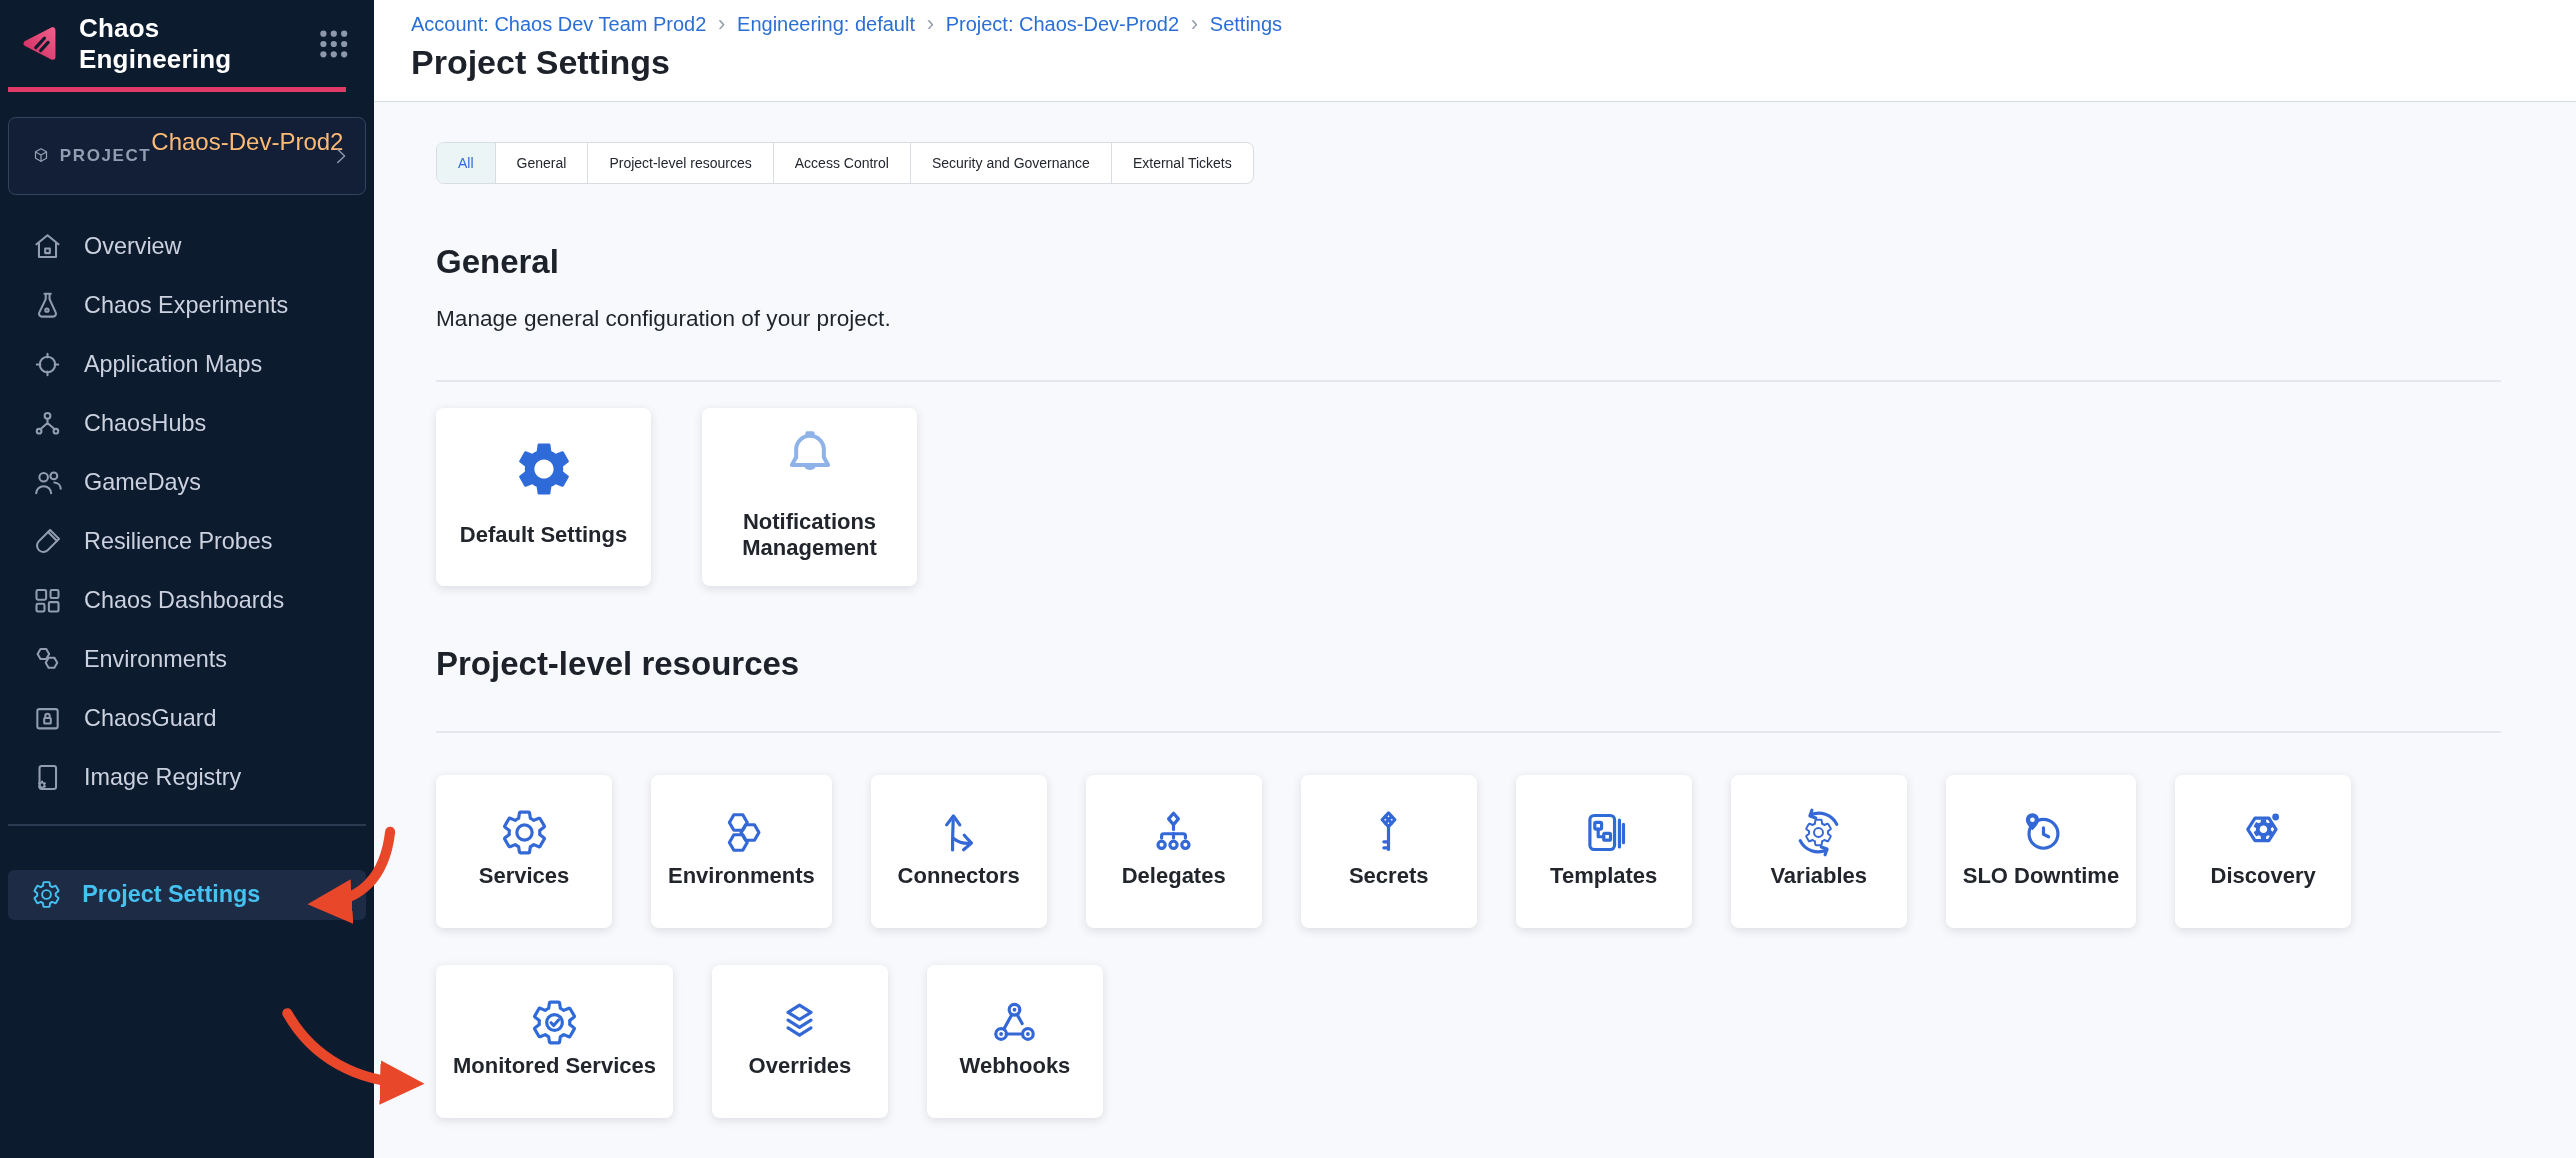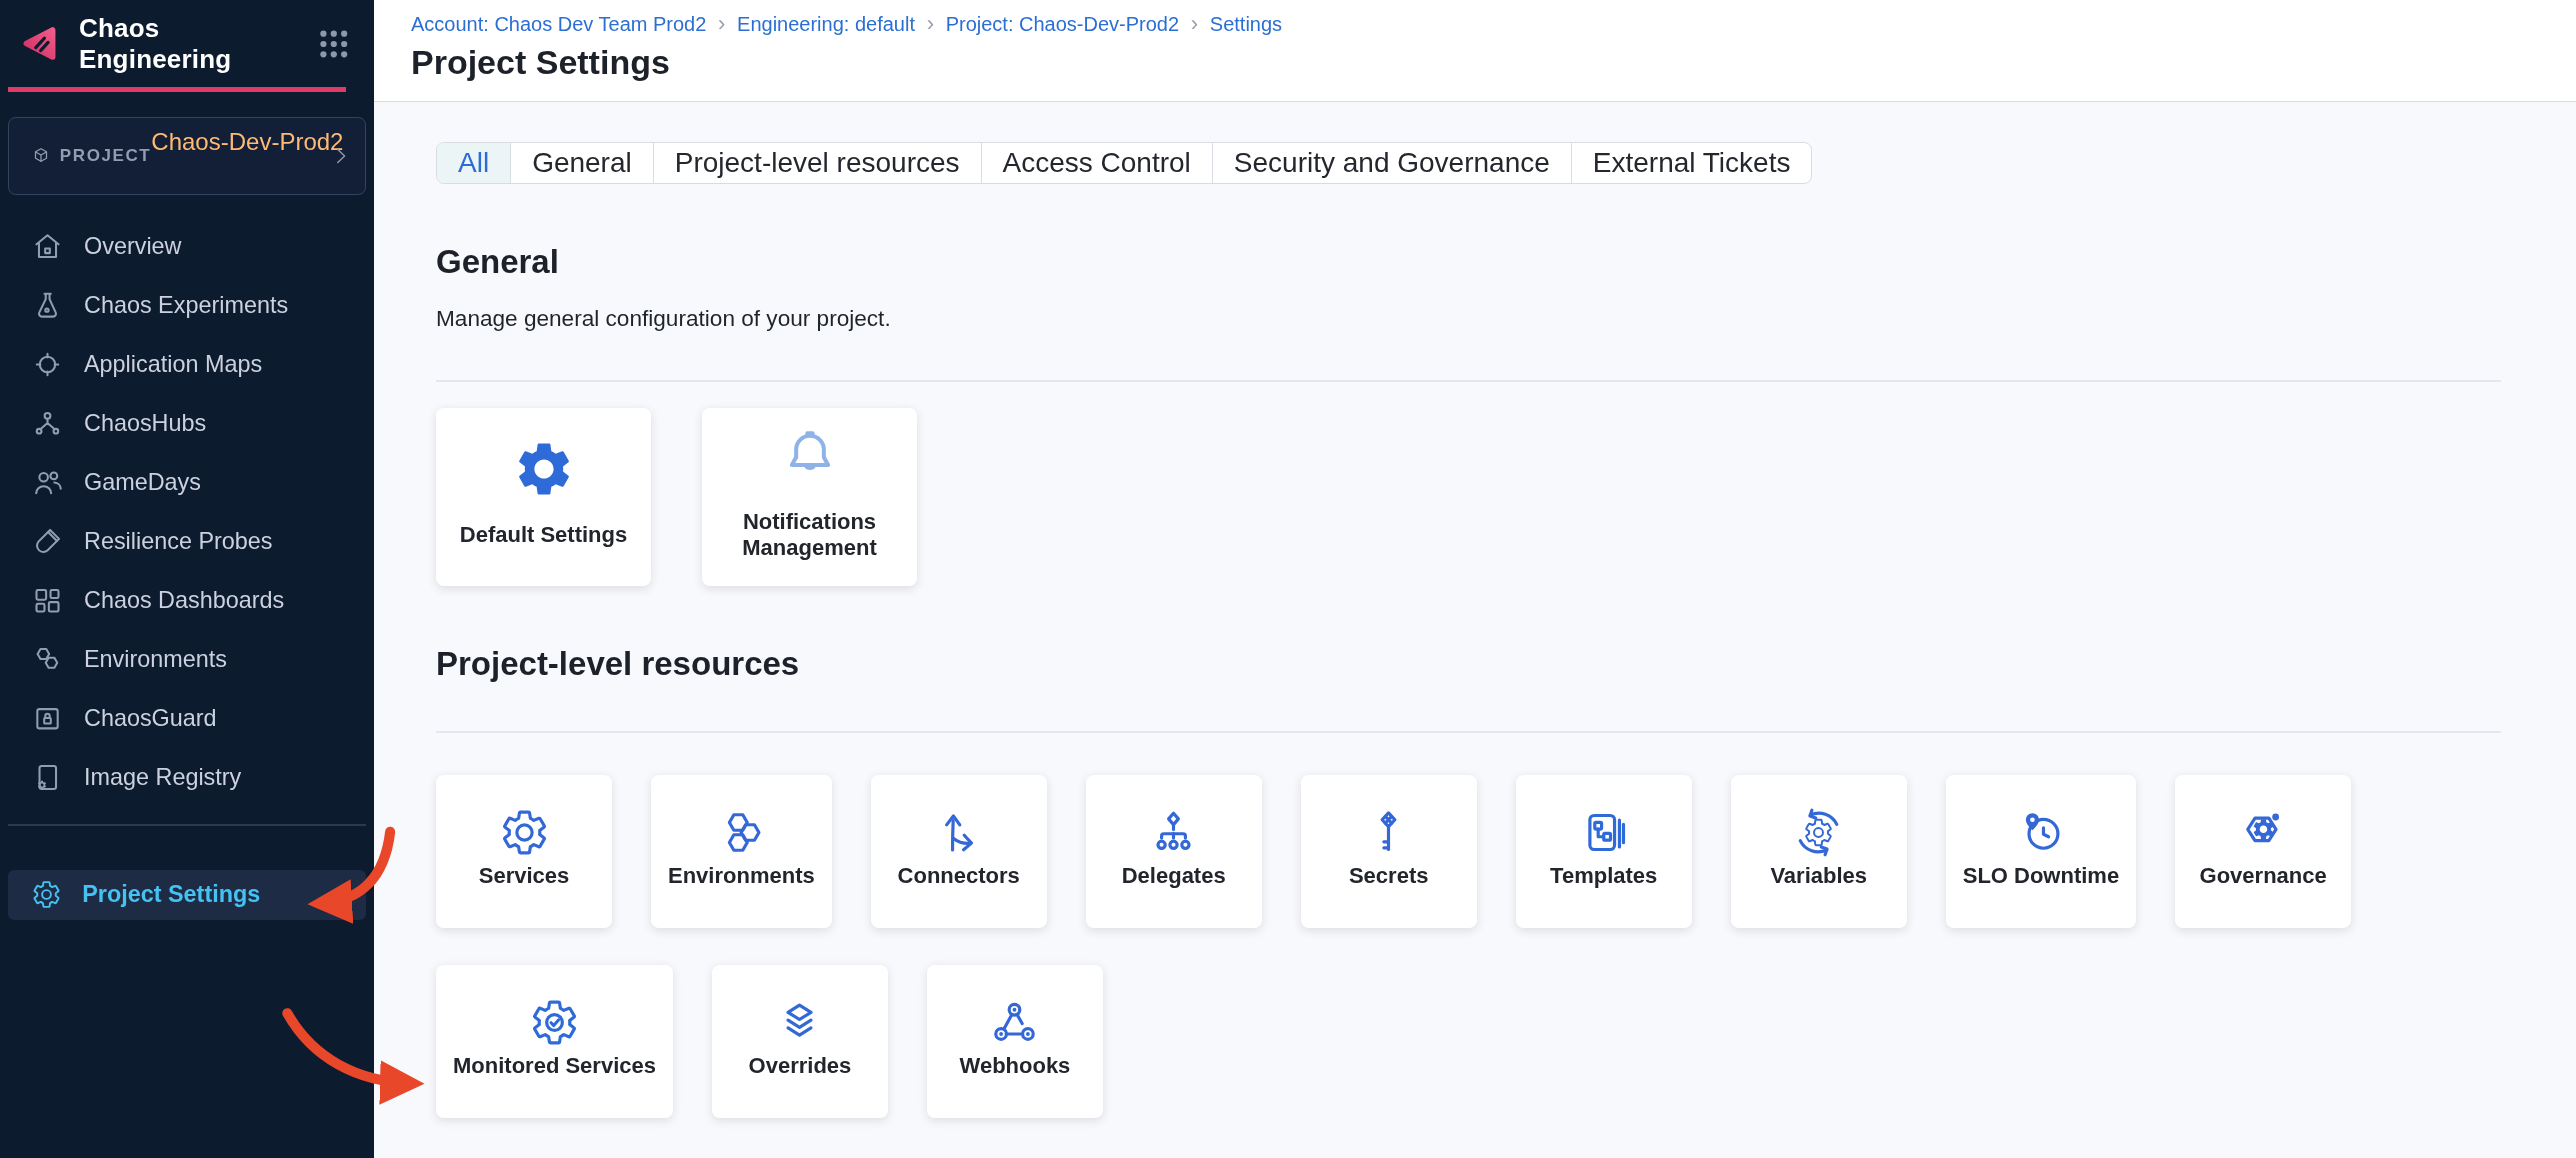--- a/index.html
+++ b/index.html
@@ -40,21 +40,21 @@
   .topbar{background:#ffffff;height:102px;box-sizing:border-box;border-bottom:1.6px solid #d9dbe2;
           padding:12.5px 0 0 37px}
   .breadcrumb{display:flex;align-items:center;gap:11.7px;font-size:20px}
   .crumb{color:#2b6fd4;cursor:pointer;white-space:nowrap}
   .crumb-sep{color:#99a1ad;font-size:22px;line-height:1}
   .page-title{margin-top:7px;font-size:34px;font-weight:700;color:#1d212a}
 
   .content{flex:1;padding:40px 75px 0 62px;box-sizing:border-box}
   .tabs{display:inline-flex;align-items:stretch;height:40px;background:#fff;
         border:1.6px solid #d8dce3;border-radius:7.8px;overflow:hidden}
-  .tab{display:flex;align-items:center;padding:0 21px;font-size:28px;color:#23272e;
+  .tab{display:flex;align-items:center;padding:0 21px;font-size:14px;color:#23272e;
        border-right:1.6px solid #d8dce3;cursor:pointer;white-space:nowrap}
   .tab:last-child{border-right:none}
   .tab.active{background:#ecf5f5;color:#2f6bd8}
 
   .section-title{font-size:33px;font-weight:700;color:#1d212a;margin-top:59px}
   .section-sub{font-size:22.6px;color:#1f242b;margin-top:25px}
   .sec-div{height:1.6px;background:#e4e7ed;margin-top:48px}
 
   .cards-general{display:flex;gap:51px;margin-top:26.5px}
   .card{background:#fff;border-radius:7.8px;box-shadow:0 2.3px 9.3px rgba(40,45,70,.13);
@@ -371,21 +371,21 @@
         <div class="card card-r">
           <div class="card-icon" style="color:#3468d6">
             <svg viewBox="0 0 24 24">
               <path class="ic" d="M8 5.2h6.5l3.4 5.3-3.4 5.3H8l-3.4-5.3z"></path>
               <g transform="translate(6.1 4.6) scale(0.49)">
                 <path class="icf" fill-rule="evenodd" d="M19.14 12.94c.04-.3.06-.61.06-.94 0-.32-.02-.64-.07-.94l2.03-1.58c.18-.14.23-.41.12-.61l-1.92-3.32c-.12-.22-.37-.29-.59-.22l-2.39.96c-.5-.38-1.03-.7-1.62-.94l-.36-2.54c-.04-.24-.24-.41-.48-.41h-3.84c-.24 0-.43.17-.47.41l-.36 2.54c-.59.24-1.13.57-1.62.94l-2.39-.96c-.22-.08-.47 0-.59.22L2.74 8.87c-.12.21-.08.47.12.61l2.03 1.58c-.05.3-.09.63-.09.94s.02.64.07.94l-2.03 1.58c-.18.14-.23.41-.12.61l1.92 3.32c.12.22.37.29.59.22l2.39-.96c.5.38 1.03.7 1.62.94l.36 2.54c.05.24.24.41.48.41h3.84c.24 0 .44-.17.47-.41l.36-2.54c.59-.24 1.13-.56 1.62-.94l2.39.96c.22.08.47 0 .59-.22l1.92-3.32c.12-.22.07-.47-.12-.61l-2.01-1.58zM12 15.6c-1.98 0-3.6-1.62-3.6-3.6s1.62-3.6 3.6-3.6 3.6 1.62 3.6 3.6-1.62 3.6-3.6 3.6z"></path>
               </g>
               <circle class="icf" cx="17.7" cy="4.7" r="1.6"></circle>
             </svg>
           </div>
-          <div class="card-label">Governance</div>
+          <div class="card-label">Discovery</div>
         </div>
 
         <div class="card card-r">
           <div class="card-icon" style="color:#2f6bd8">
             <svg viewBox="0 0 24 24" class="ic" stroke-width="1.3">
               <path d="M19.14 12.94c.04-.3.06-.61.06-.94 0-.32-.02-.64-.07-.94l2.03-1.58c.18-.14.23-.41.12-.61l-1.92-3.32c-.12-.22-.37-.29-.59-.22l-2.39.96c-.5-.38-1.03-.7-1.62-.94l-.36-2.54c-.04-.24-.24-.41-.48-.41h-3.84c-.24 0-.43.17-.47.41l-.36 2.54c-.59.24-1.13.57-1.62.94l-2.39-.96c-.22-.08-.47 0-.59.22L2.74 8.87c-.12.21-.08.47.12.61l2.03 1.58c-.05.3-.09.63-.09.94s.02.64.07.94l-2.03 1.58c-.18.14-.23.41-.12.61l1.92 3.32c.12.22.37.29.59.22l2.39-.96c.5.38 1.03.7 1.62.94l.36 2.54c.05.24.24.41.48.41h3.84c.24 0 .44-.17.47-.41l.36-2.54c.59-.24 1.13-.56 1.62-.94l2.39.96c.22.08.47 0 .59-.22l1.92-3.32c.12-.22.07-.47-.12-.61l-2.01-1.58z"></path>
               <circle cx="12" cy="12" r="3.7"></circle>
               <path d="M10.4 12.1l1.2 1.3 2.3-2.6"></path>
             </svg>
           </div>

